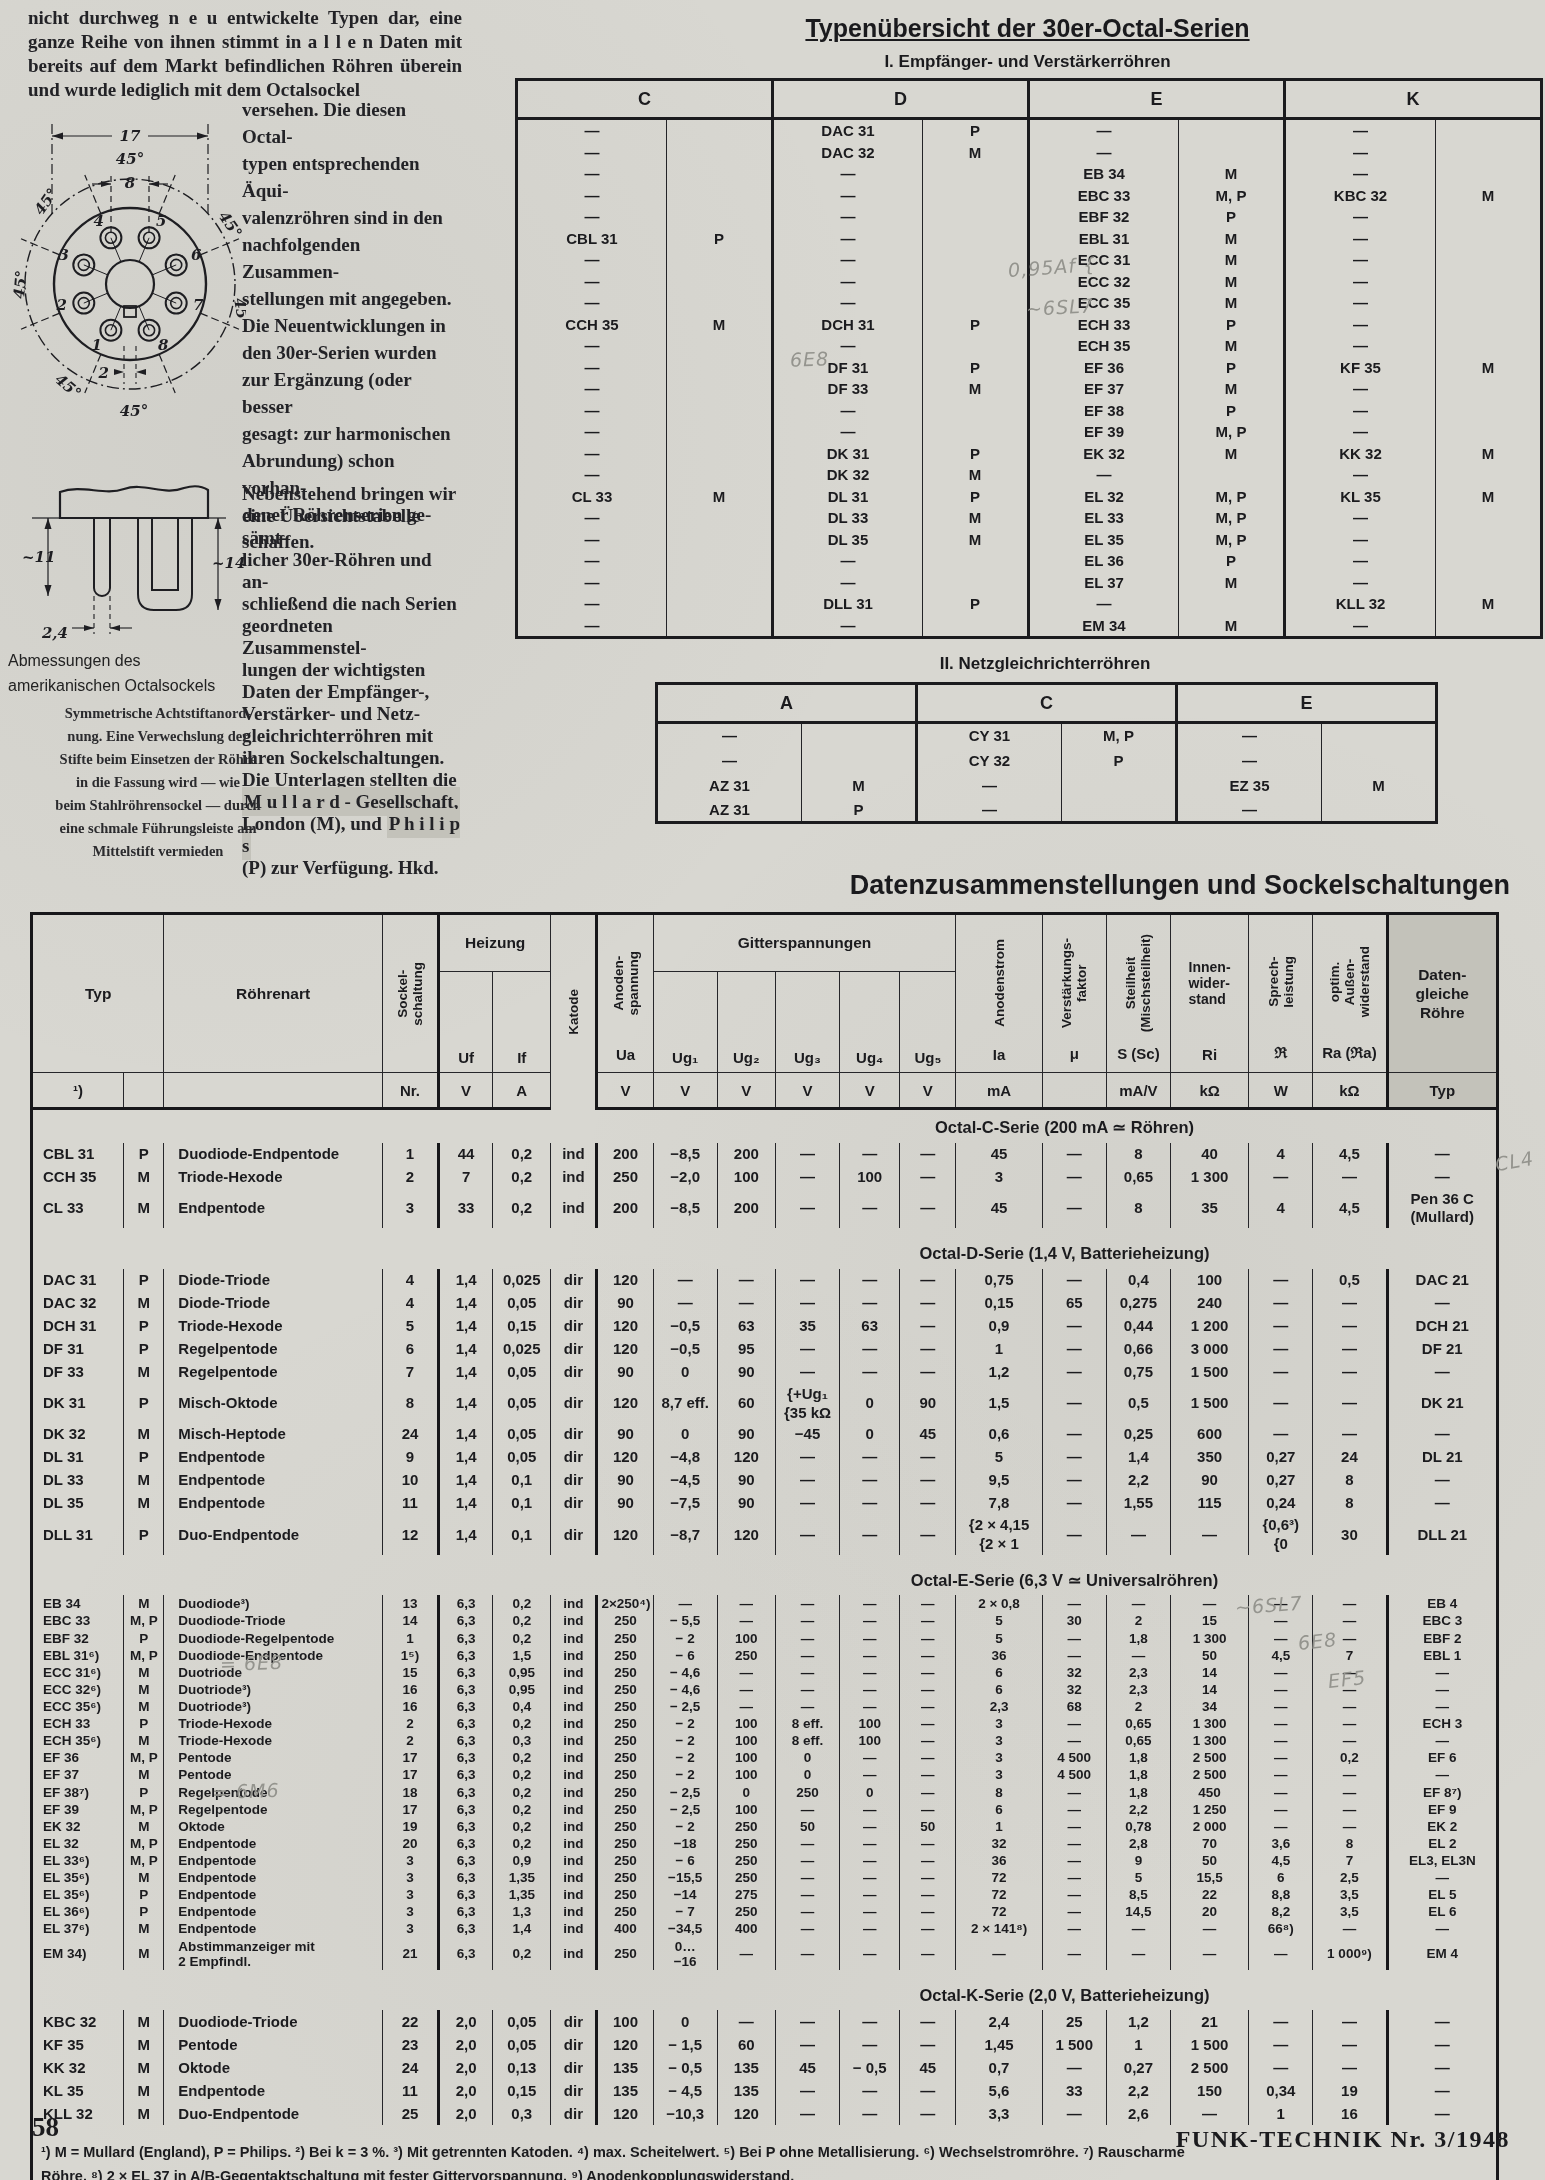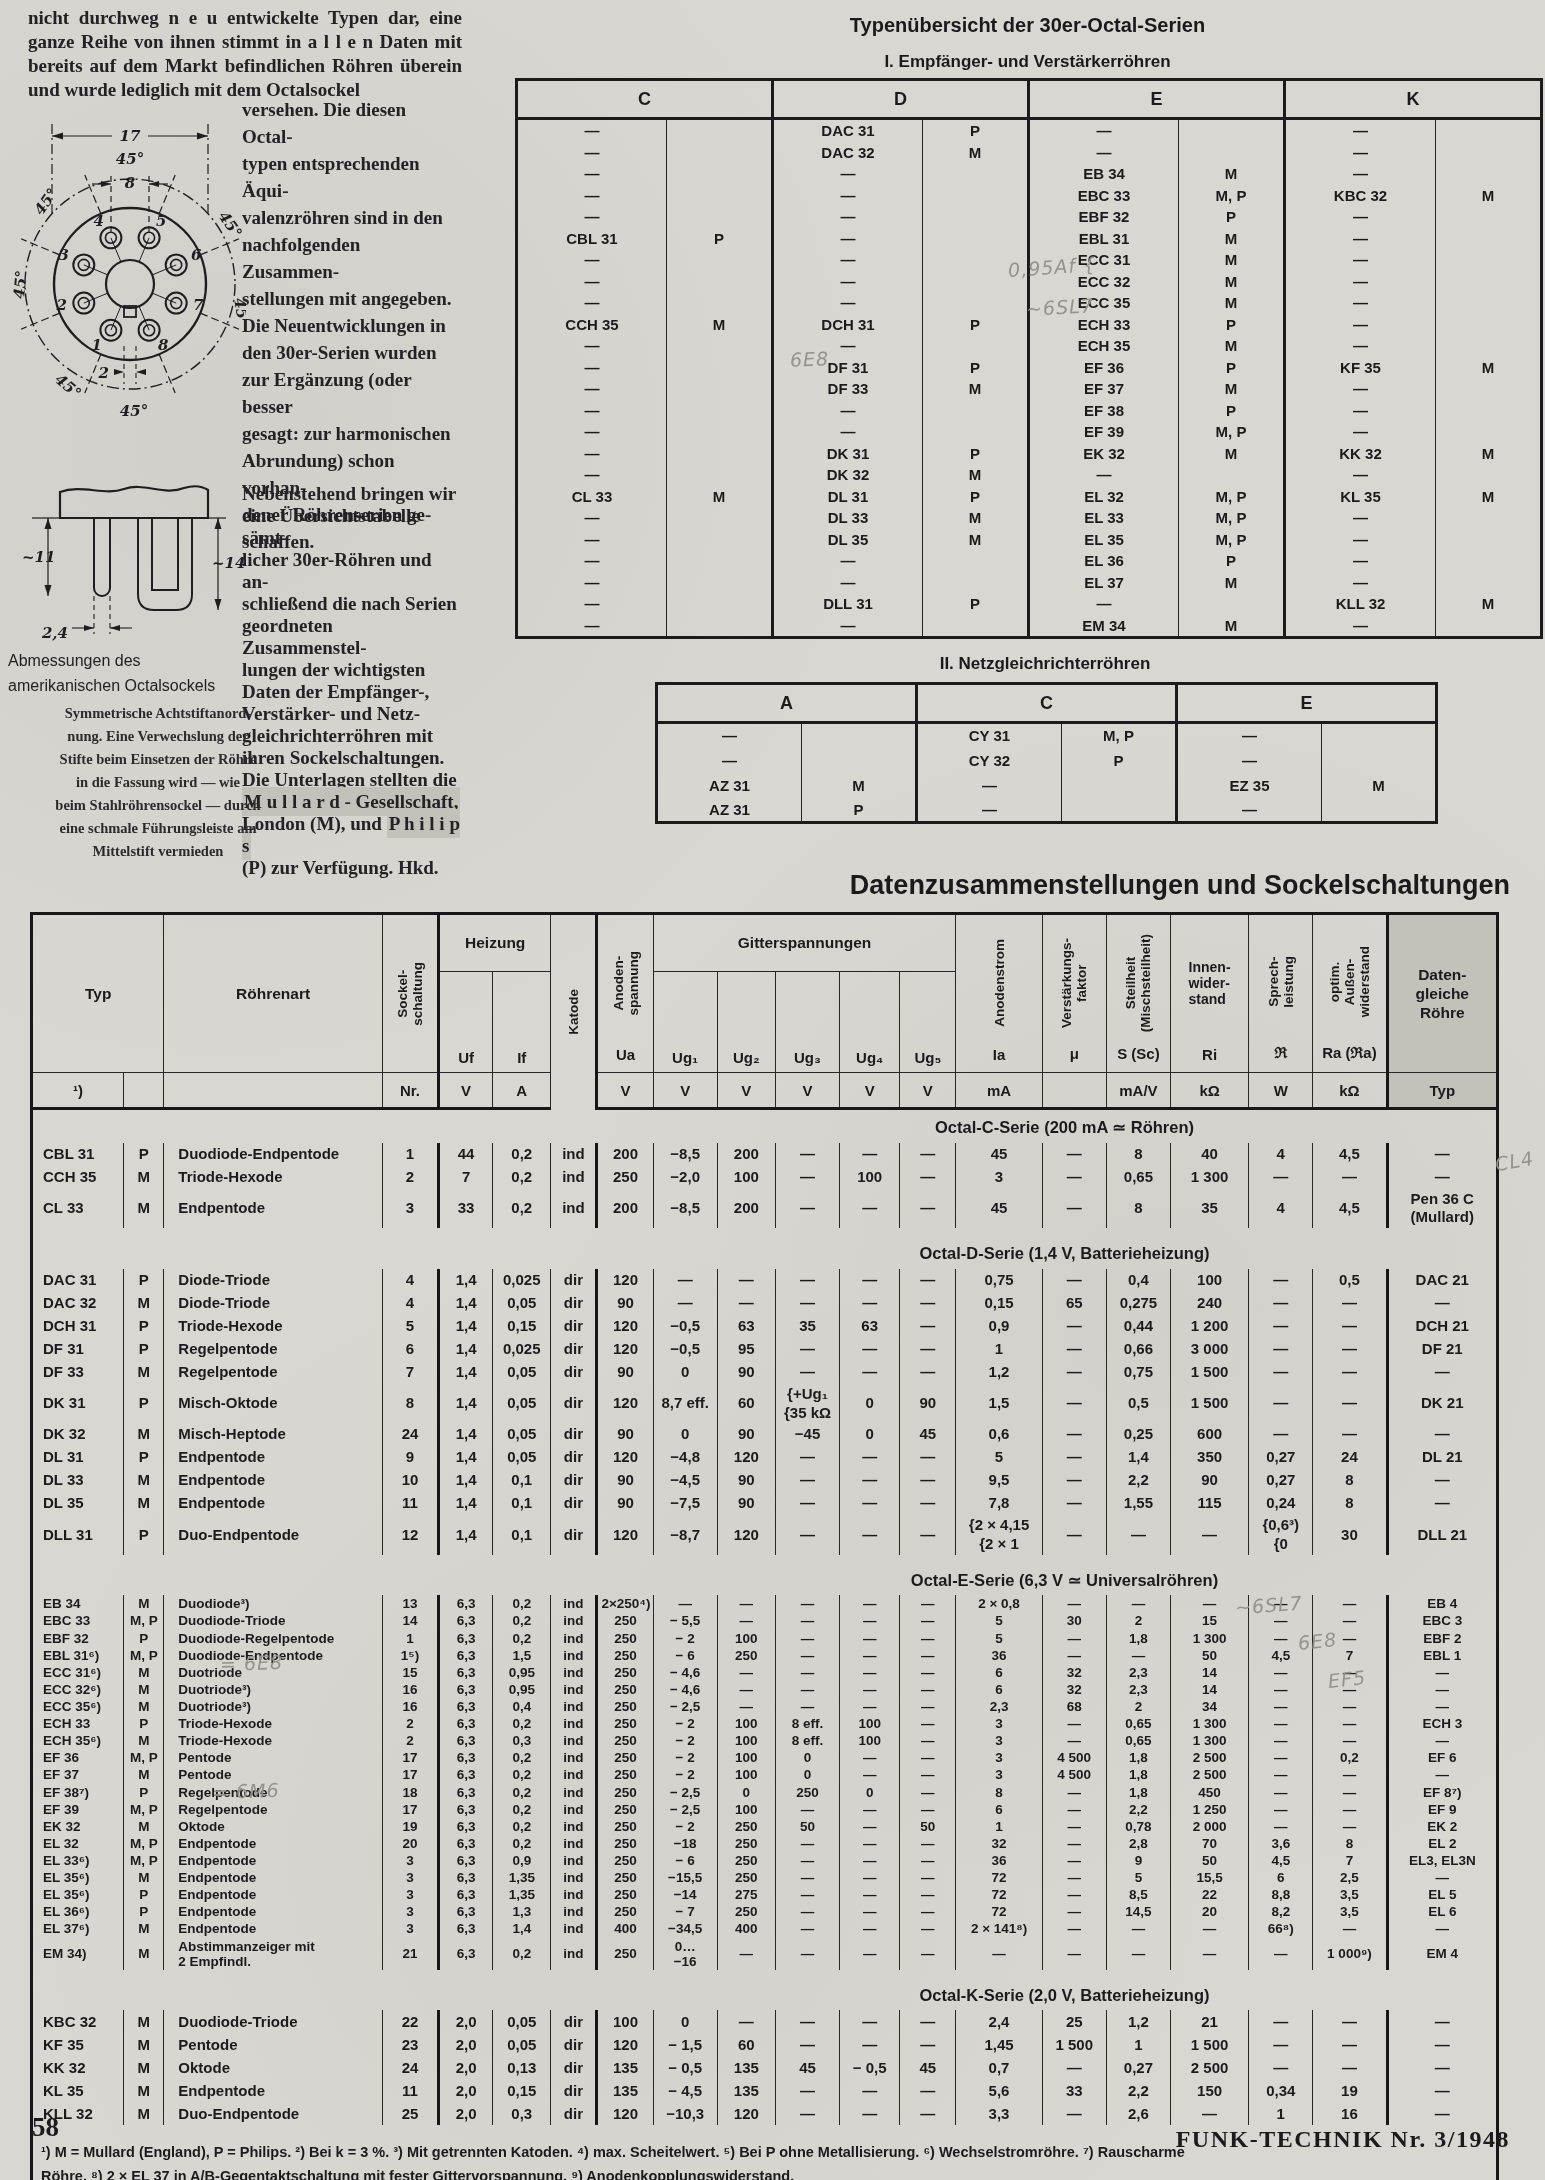--- a/index.html
+++ b/index.html
@@ -250,21 +250,21 @@
 <div class="abs cap-title pre" style="left:8px;top:648px;width:302px;">Abmessungen des
 amerikanischen Octalsockels</div>
 <div class="abs cap-body pre" style="left:0px;top:702px;width:316px;font-family:Liberation Serif, serif;">Symmetrische  Achtstiftanord-
 nung.  Eine  Verwechslung  der
 Stifte beim Einsetzen der Röhre
 in  die  Fassung  wird  —  wie
 beim Stahlröhrensockel — durch
 eine schmale Führungsleiste am
 Mittelstift vermieden</div>
 
-<div class="abs h-main" style="left:515px;top:14px;width:1025px;font-size:20px;">Typenübersicht der 30er-Octal-Serien</div>
+<div class="abs h-main" style="left:515px;top:14px;width:1025px;font-size:25px;text-decoration:underline;">Typenübersicht der 30er-Octal-Serien</div>
 <div class="abs h-main" style="left:515px;top:52px;width:1025px;font-size:17px;">I. Empfänger- und Verstärkerröhren</div>
 
 <table class="ov" id="table1" style="left:515px;top:78px;width:1025px;">
   <colgroup>
       <col style="width:150px">
       <col style="width:106px">
       <col style="width:150px">
       <col style="width:106px">
       <col style="width:150px">
       <col style="width:106px">

